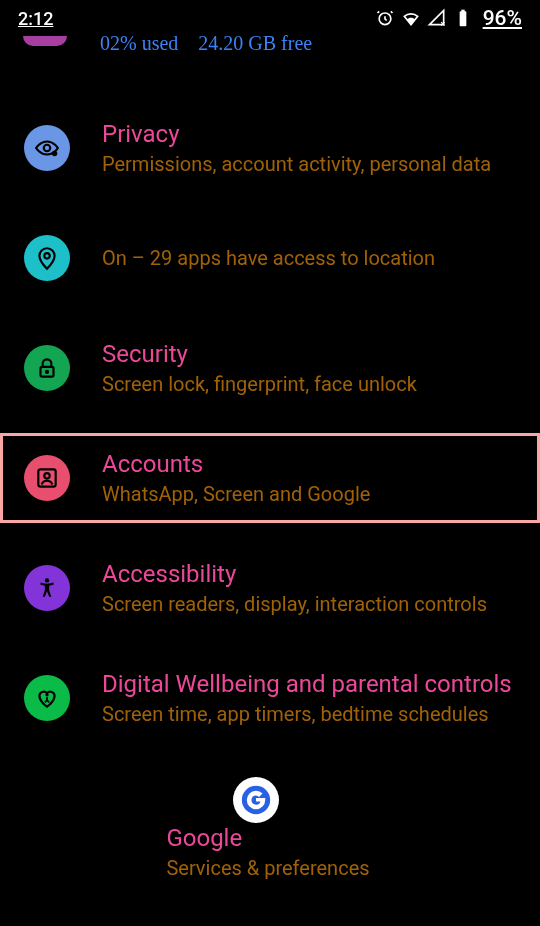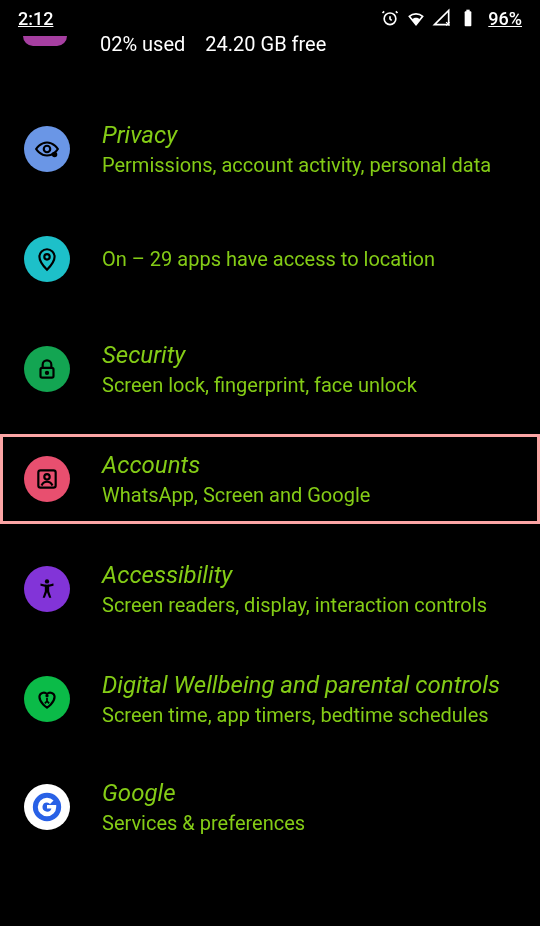--- a/index.html
+++ b/index.html
@@ -36,32 +36,33 @@
       gap: 6px;
     }
     .status-right svg, .status-right .icon-slot {
       width: 20px;
       height: 20px;
       display: flex;
       align-items: center;
       justify-content: center;
     }
     .battery-pct {
-      font-size: 18px;
+      font-size: 21px;
       margin-left: 4px;
     }
     .cutoff-row {
       display: flex;
       padding-left: 100px;
-      color: #ffffff;
+      color: #3b82f6;
       font-size: 20px;
       gap: 20px;
       margin-top: -4px;
       overflow: hidden;
       white-space: nowrap;
+      font-family: Liberation Serif, serif;
     }
     .cutoff-icon {
       position: absolute;
       left: 23px;
       top: 36px;
       width: 44px;
       height: 10px;
       border-radius: 0 0 22px 22px;
       background: #a63fa1;
       overflow: hidden;
@@ -92,40 +93,39 @@
     .icon-circle svg {
       width: 26px;
       height: 26px;
     }
     .text-block {
       flex: 1;
       padding-right: 8px;
     }
     .title {
       font-size: 24px;
-      color: #84cc16;
+      color: #ec4899;
       line-height: 1.25;
       margin-bottom: 2px;
-      font-style: italic;
     }
     .subtitle {
       font-size: 20px;
-      color: #84cc16;
+      color: #a16207;
       line-height: 1.3;
     }
     .bg-privacy { background: #6a96e6; }
     .bg-location { background: #1dc0c9; }
     .bg-security { background: #13a552; }
     .bg-accounts { background: #e84f6f; }
     .bg-accessibility { background: #8234d8; }
     .bg-wellbeing { background: #0bbb48; }
     .bg-google { background: #fff; }
     .bg-google svg { width: 34px; height: 34px; }
     .settings-list > div { margin-bottom: 20px; }
-    .settings-list > div:last-child { margin-bottom: 0; }
+    .settings-list > div:last-child { margin-bottom: 0; flex-direction: column; }
     .item-google { min-height: 70px; padding-bottom: 6px; }
   </style>
 </head>
 <body>
 
 <div class="status-bar">
   <div class="status-left">2:12</div>
   <div class="status-right">
     <span class="icon-slot">
       <svg viewBox="0 0 24 24" fill="none" stroke="#fff" stroke-width="2">

